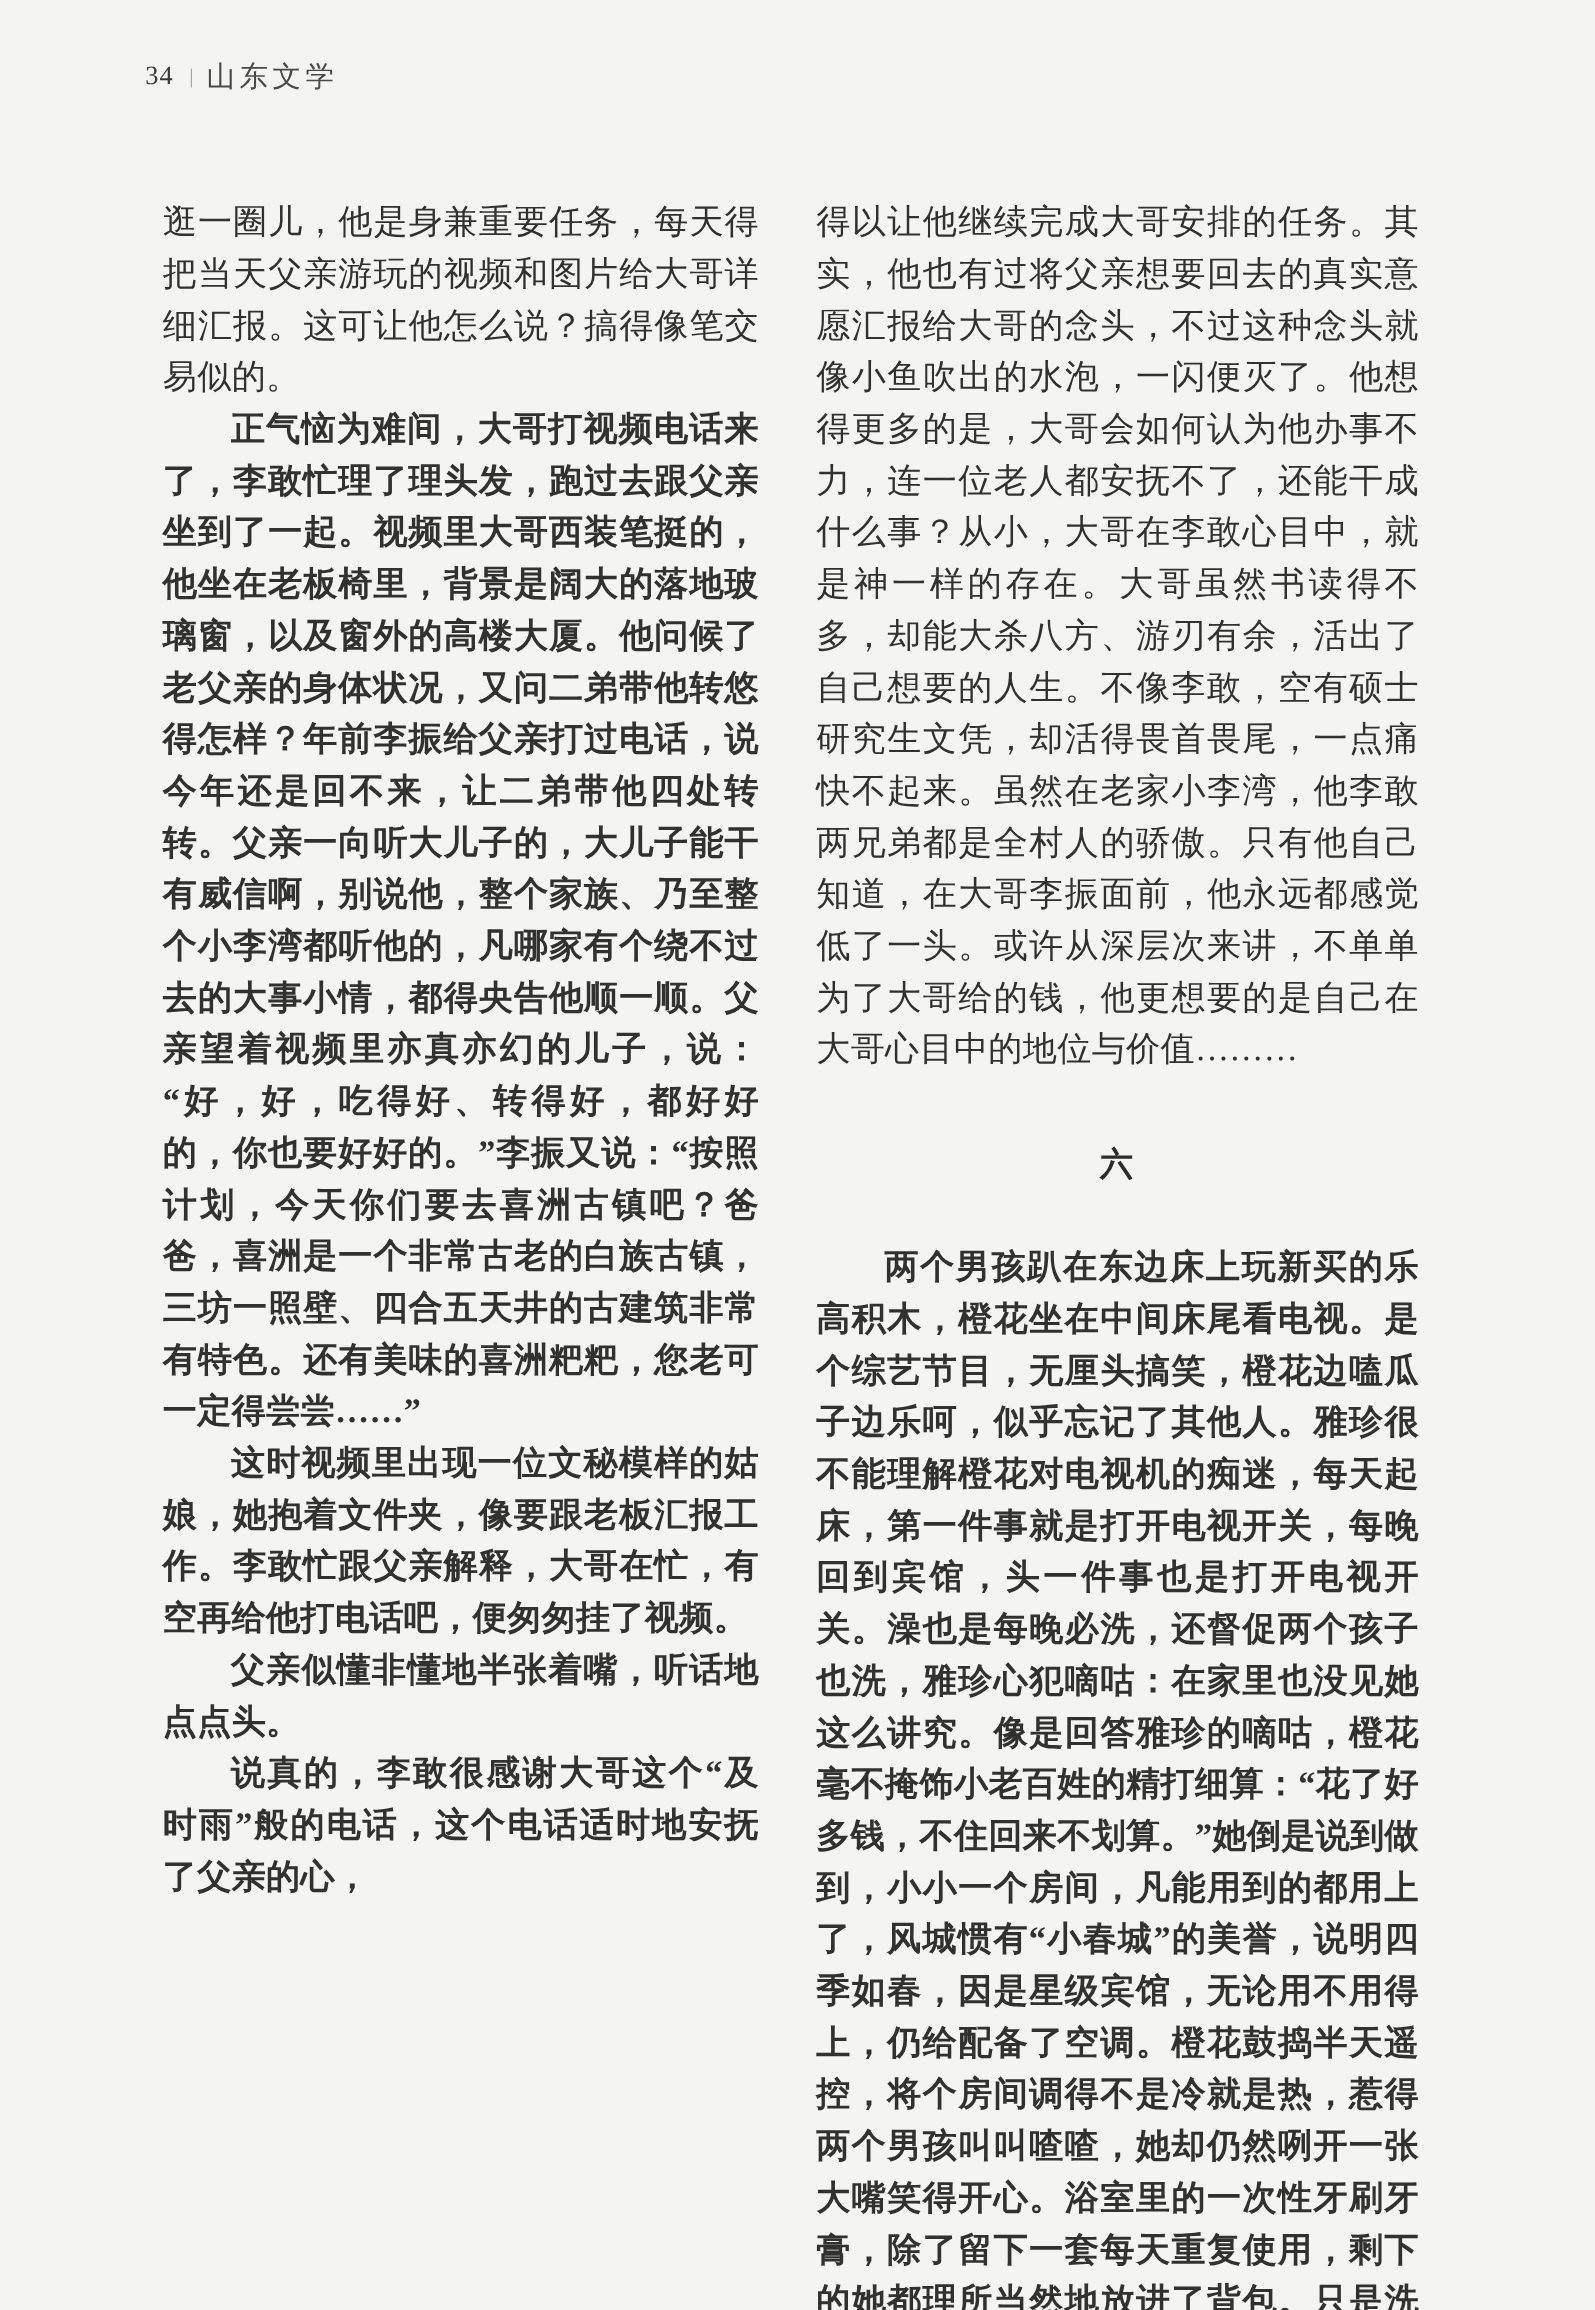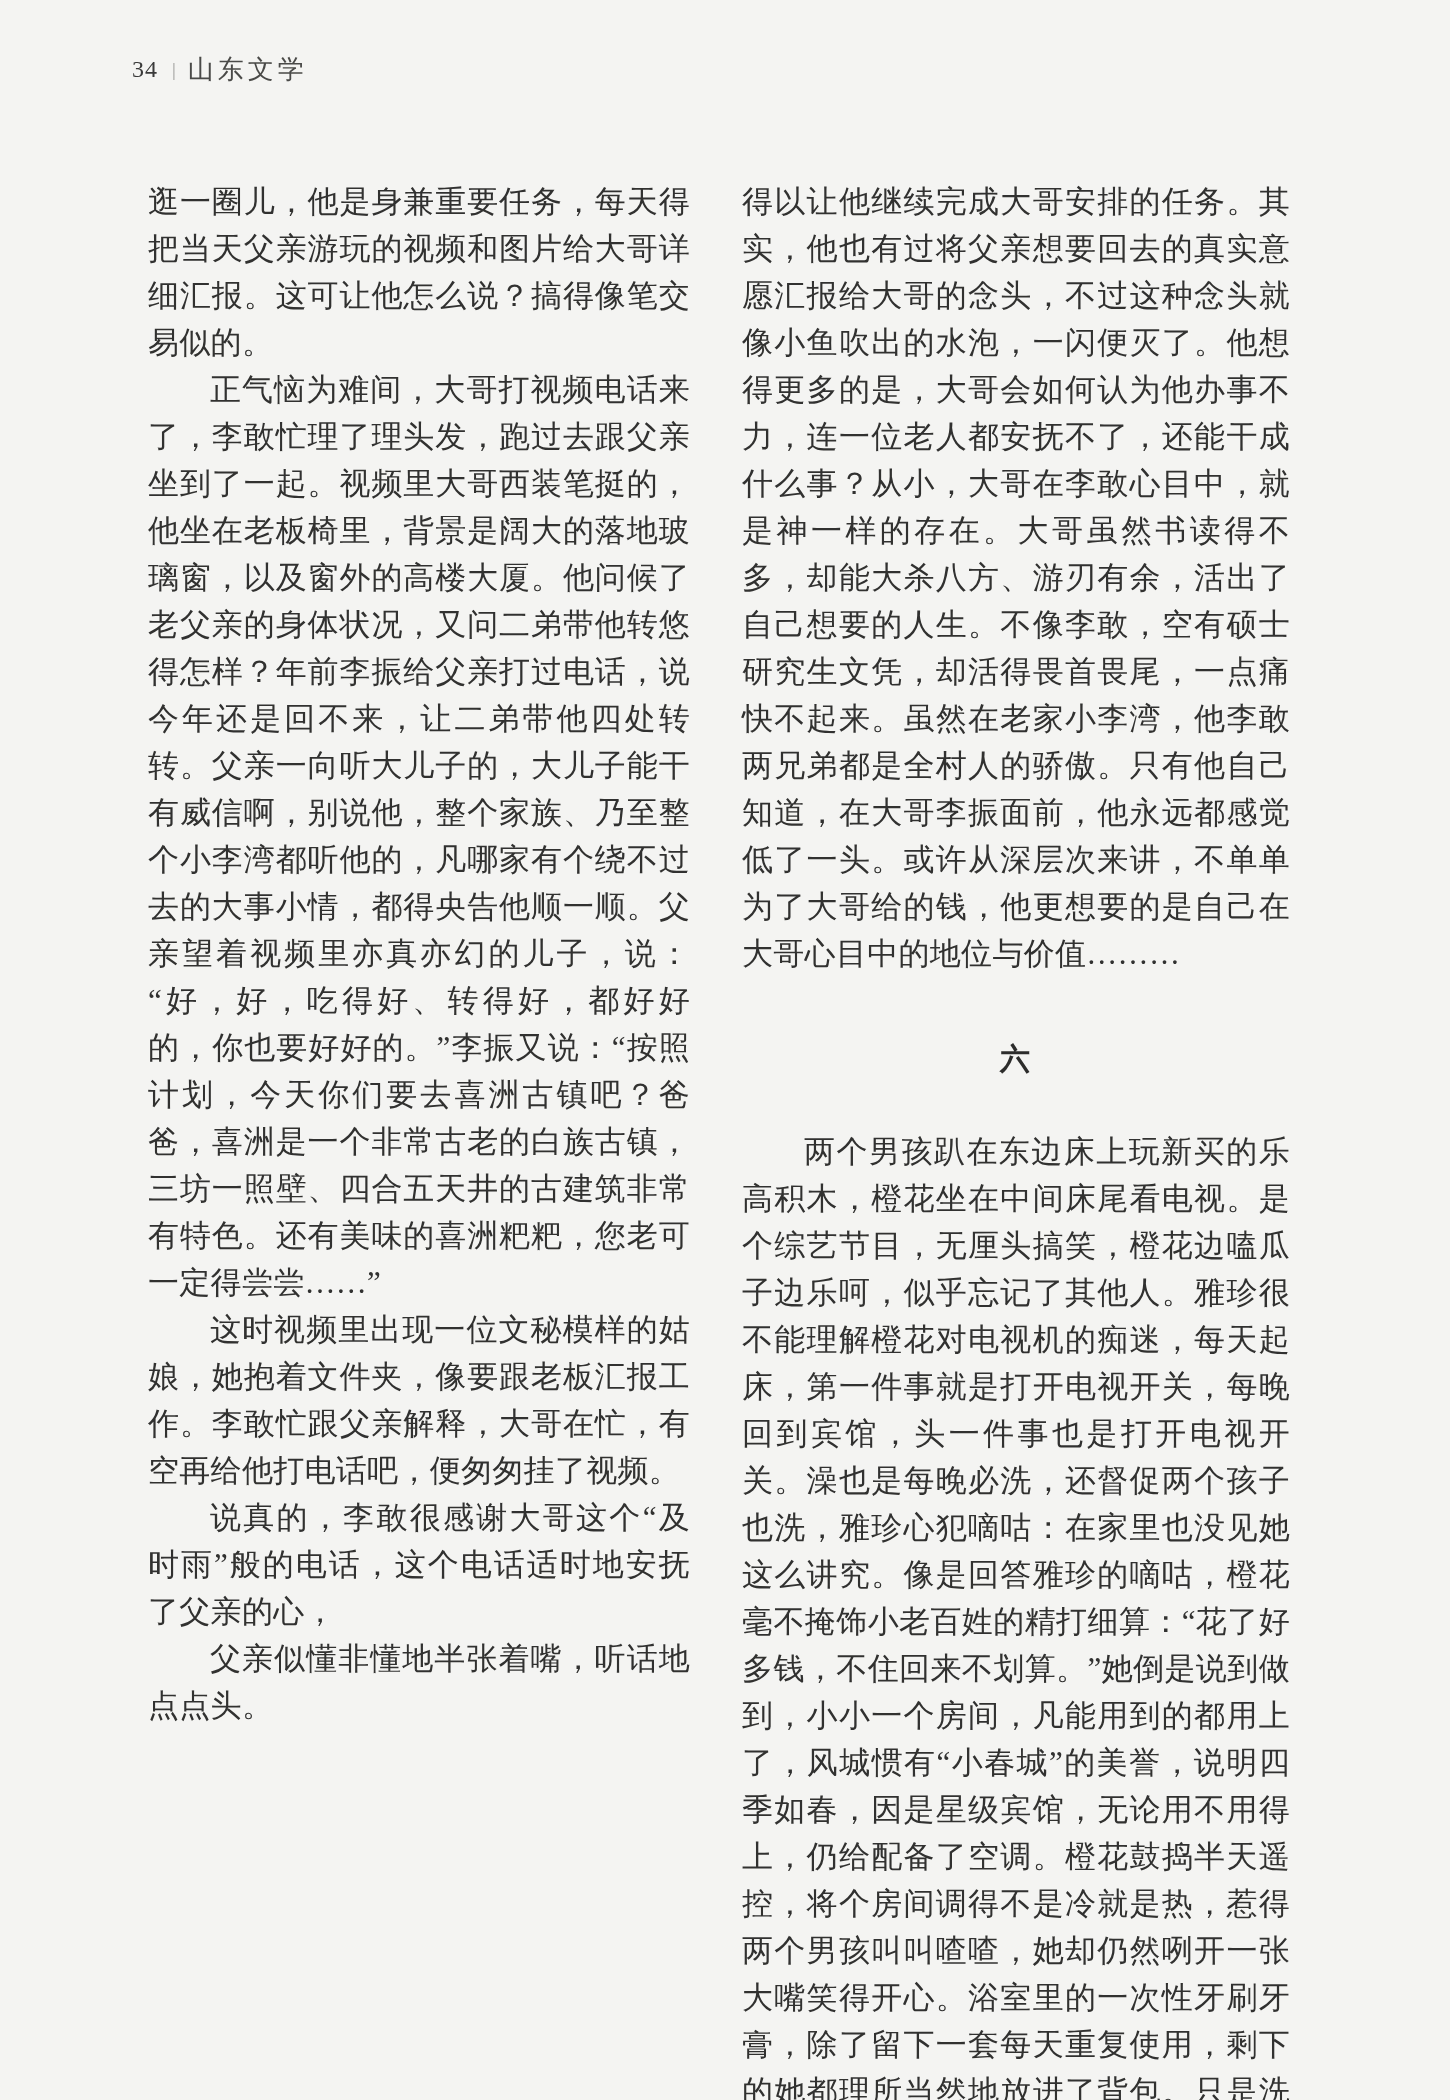--- a/index.html
+++ b/index.html
@@ -54,21 +54,21 @@
   .col-right { width: 548px; }
   .col p {
     margin: 0;
     font-size: 31px;
     line-height: 47px;
     letter-spacing: 0.3px;
     text-align: justify;
     text-justify: inter-ideograph;
     color: #313130;
   }
-  .ind { text-indent: 2em; }
+  .ind { text-indent: 2em; font-weight: bold; }
   .gap { margin-top: 47px; }
   .section-heading {
     font-size: 30px;
     font-weight: 600;
     line-height: 47px;
     text-align: center;
     letter-spacing: 2px;
     margin: 58px 0 46px 0;
     color: #2c2c2b;
   }
@@ -80,22 +80,22 @@
   <span class="page-num">34</span>
   <span class="header-divider">|</span>
   <span class="magazine">山东文学</span>
 </header>
 
 <main class="content">
   <section class="col col-left">
     <p>逛一圈儿，他是身兼重要任务，每天得把当天父亲游玩的视频和图片给大哥详细汇报。这可让他怎么说？搞得像笔交易似的。</p>
     <p class="ind">正气恼为难间，大哥打视频电话来了，李敢忙理了理头发，跑过去跟父亲坐到了一起。视频里大哥西装笔挺的，他坐在老板椅里，背景是阔大的落地玻璃窗，以及窗外的高楼大厦。他问候了老父亲的身体状况，又问二弟带他转悠得怎样？年前李振给父亲打过电话，说今年还是回不来，让二弟带他四处转转。父亲一向听大儿子的，大儿子能干有威信啊，别说他，整个家族、乃至整个小李湾都听他的，凡哪家有个绕不过去的大事小情，都得央告他顺一顺。父亲望着视频里亦真亦幻的儿子，说：“好，好，吃得好、转得好，都好好的，你也要好好的。”李振又说：“按照计划，今天你们要去喜洲古镇吧？爸爸，喜洲是一个非常古老的白族古镇，三坊一照壁、四合五天井的古建筑非常有特色。还有美味的喜洲粑粑，您老可一定得尝尝……”</p>
     <p class="ind">这时视频里出现一位文秘模样的姑娘，她抱着文件夹，像要跟老板汇报工作。李敢忙跟父亲解释，大哥在忙，有空再给他打电话吧，便匆匆挂了视频。</p>
+    <p class="ind">父亲似懂非懂地半张着嘴，听话地点点头。</p>
     <p class="ind gap">说真的，李敢很感谢大哥这个“及时雨”般的电话，这个电话适时地安抚了父亲的心，</p>
-    <p class="ind">父亲似懂非懂地半张着嘴，听话地点点头。</p>
   </section>
 
   <section class="col col-right">
     <p>得以让他继续完成大哥安排的任务。其实，他也有过将父亲想要回去的真实意愿汇报给大哥的念头，不过这种念头就像小鱼吹出的水泡，一闪便灭了。他想得更多的是，大哥会如何认为他办事不力，连一位老人都安抚不了，还能干成什么事？从小，大哥在李敢心目中，就是神一样的存在。大哥虽然书读得不多，却能大杀八方、游刃有余，活出了自己想要的人生。不像李敢，空有硕士研究生文凭，却活得畏首畏尾，一点痛快不起来。虽然在老家小李湾，他李敢两兄弟都是全村人的骄傲。只有他自己知道，在大哥李振面前，他永远都感觉低了一头。或许从深层次来讲，不单单为了大哥给的钱，他更想要的是自己在大哥心目中的地位与价值………</p>
     <h2 class="section-heading">六</h2>
     <p class="ind">两个男孩趴在东边床上玩新买的乐高积木，橙花坐在中间床尾看电视。是个综艺节目，无厘头搞笑，橙花边嗑瓜子边乐呵，似乎忘记了其他人。雅珍很不能理解橙花对电视机的痴迷，每天起床，第一件事就是打开电视开关，每晚回到宾馆，头一件事也是打开电视开关。澡也是每晚必洗，还督促两个孩子也洗，雅珍心犯嘀咕：在家里也没见她这么讲究。像是回答雅珍的嘀咕，橙花毫不掩饰小老百姓的精打细算：“花了好多钱，不住回来不划算。”她倒是说到做到，小小一个房间，凡能用到的都用上了，风城惯有“小春城”的美誉，说明四季如春，因是星级宾馆，无论用不用得上，仍给配备了空调。橙花鼓捣半天遥控，将个房间调得不是冷就是热，惹得两个男孩叫叫喳喳，她却仍然咧开一张大嘴笑得开心。浴室里的一次性牙刷牙膏，除了留下一套每天重复使用，剩下的她都理所当然地放进了背包。只是洗发液与</p>
   </section>
 </main>
 
 </body></html>

